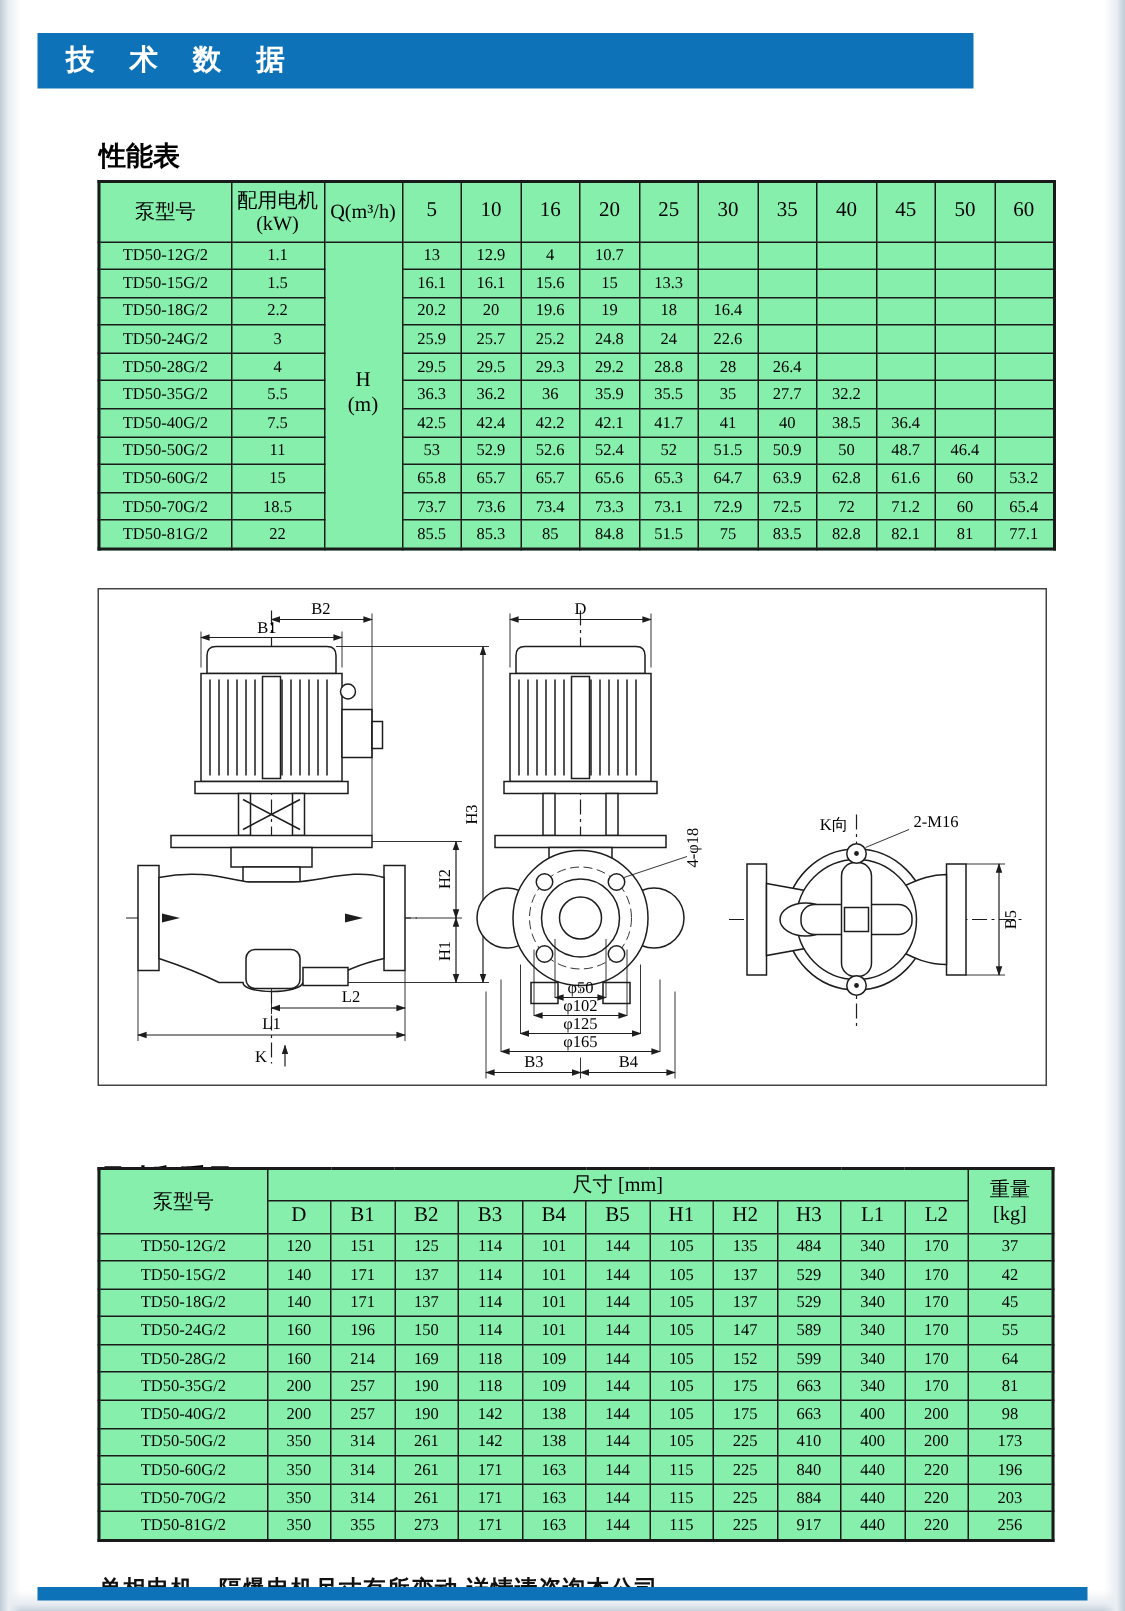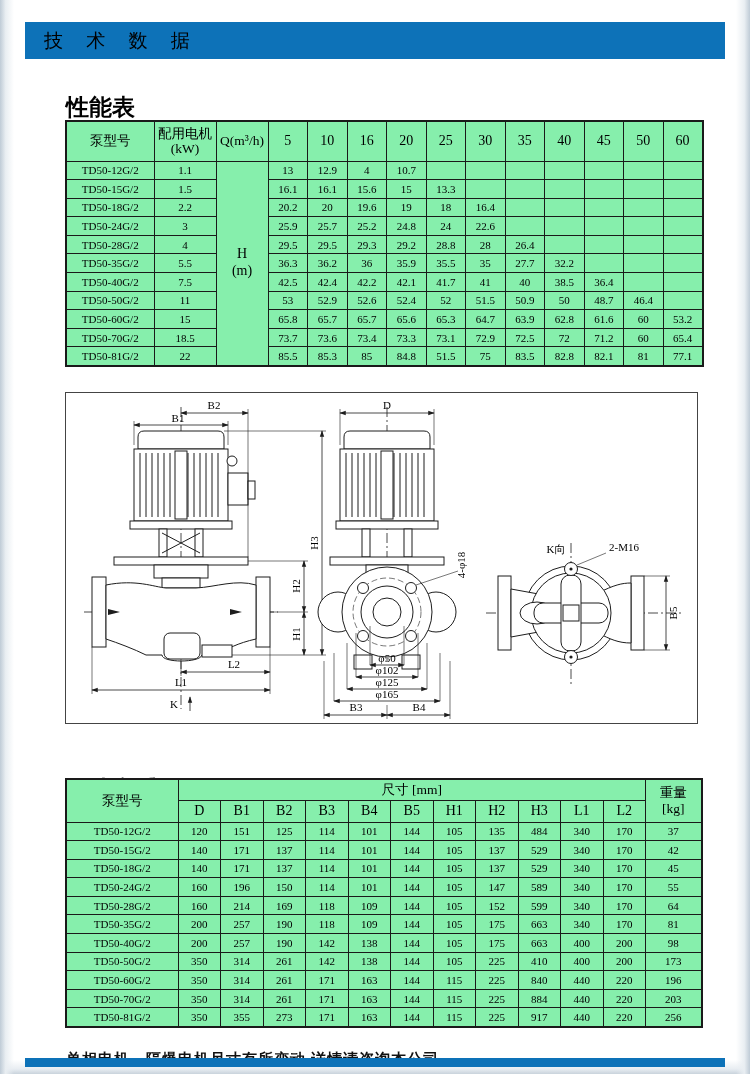--- a/index.html
+++ b/index.html
@@ -11,32 +11,32 @@
       linear-gradient(0deg, #c9d3dc 0px, #e8edf2 5px, #ffffff 14px, #ffffff 1074px),
       #ffffff;
   }
   .edge-l, .edge-r {
     position:absolute; top:0; width:14px; height:1074px; z-index:5;
   }
   .edge-l { left:0; background:linear-gradient(90deg,#bfcbd6,#e9eef2 40%,rgba(255,255,255,0)); }
   .edge-r { right:0; background:linear-gradient(270deg,#bfcbd6,#e9eef2 40%,rgba(255,255,255,0)); }
 
   .top-bar {
-    position:absolute; left:25px; top:22px; width:700px; height:37px;
-    background:#0d72b8; color:#000000;
-    font-size:19px; font-weight:normal; letter-spacing:9px;
+    position:absolute; left:25px; top:22px; width:624px; height:37px;
+    background:#0d72b8; color:#ffffff;
+    font-size:19px; font-weight:bold; letter-spacing:9px;
     line-height:37px; padding-left:19px;
   }
   .bottom-bar {
     position:absolute; left:25px; top:1058px; width:700px; height:9px;
     background:#0d72b8;
   }
   .section-title {
     position:absolute; left:66px;
-    font-size:23px; font-weight:bold; color:#000;text-align:center;
+    font-size:18px; font-weight:bold; color:#000;text-align:center;
   }
   #perf-title { top:92px; }
   #dims-title { top:751px;margin-top:23px; }
 
   table { border-collapse:collapse; table-layout:fixed; background:#86efac; }
   th, td {
     border:1px solid #1a1a1a;
     text-align:center; vertical-align:middle;
     font-family:"Liberation Serif", serif;
     color:#000; overflow:hidden; white-space:nowrap;

